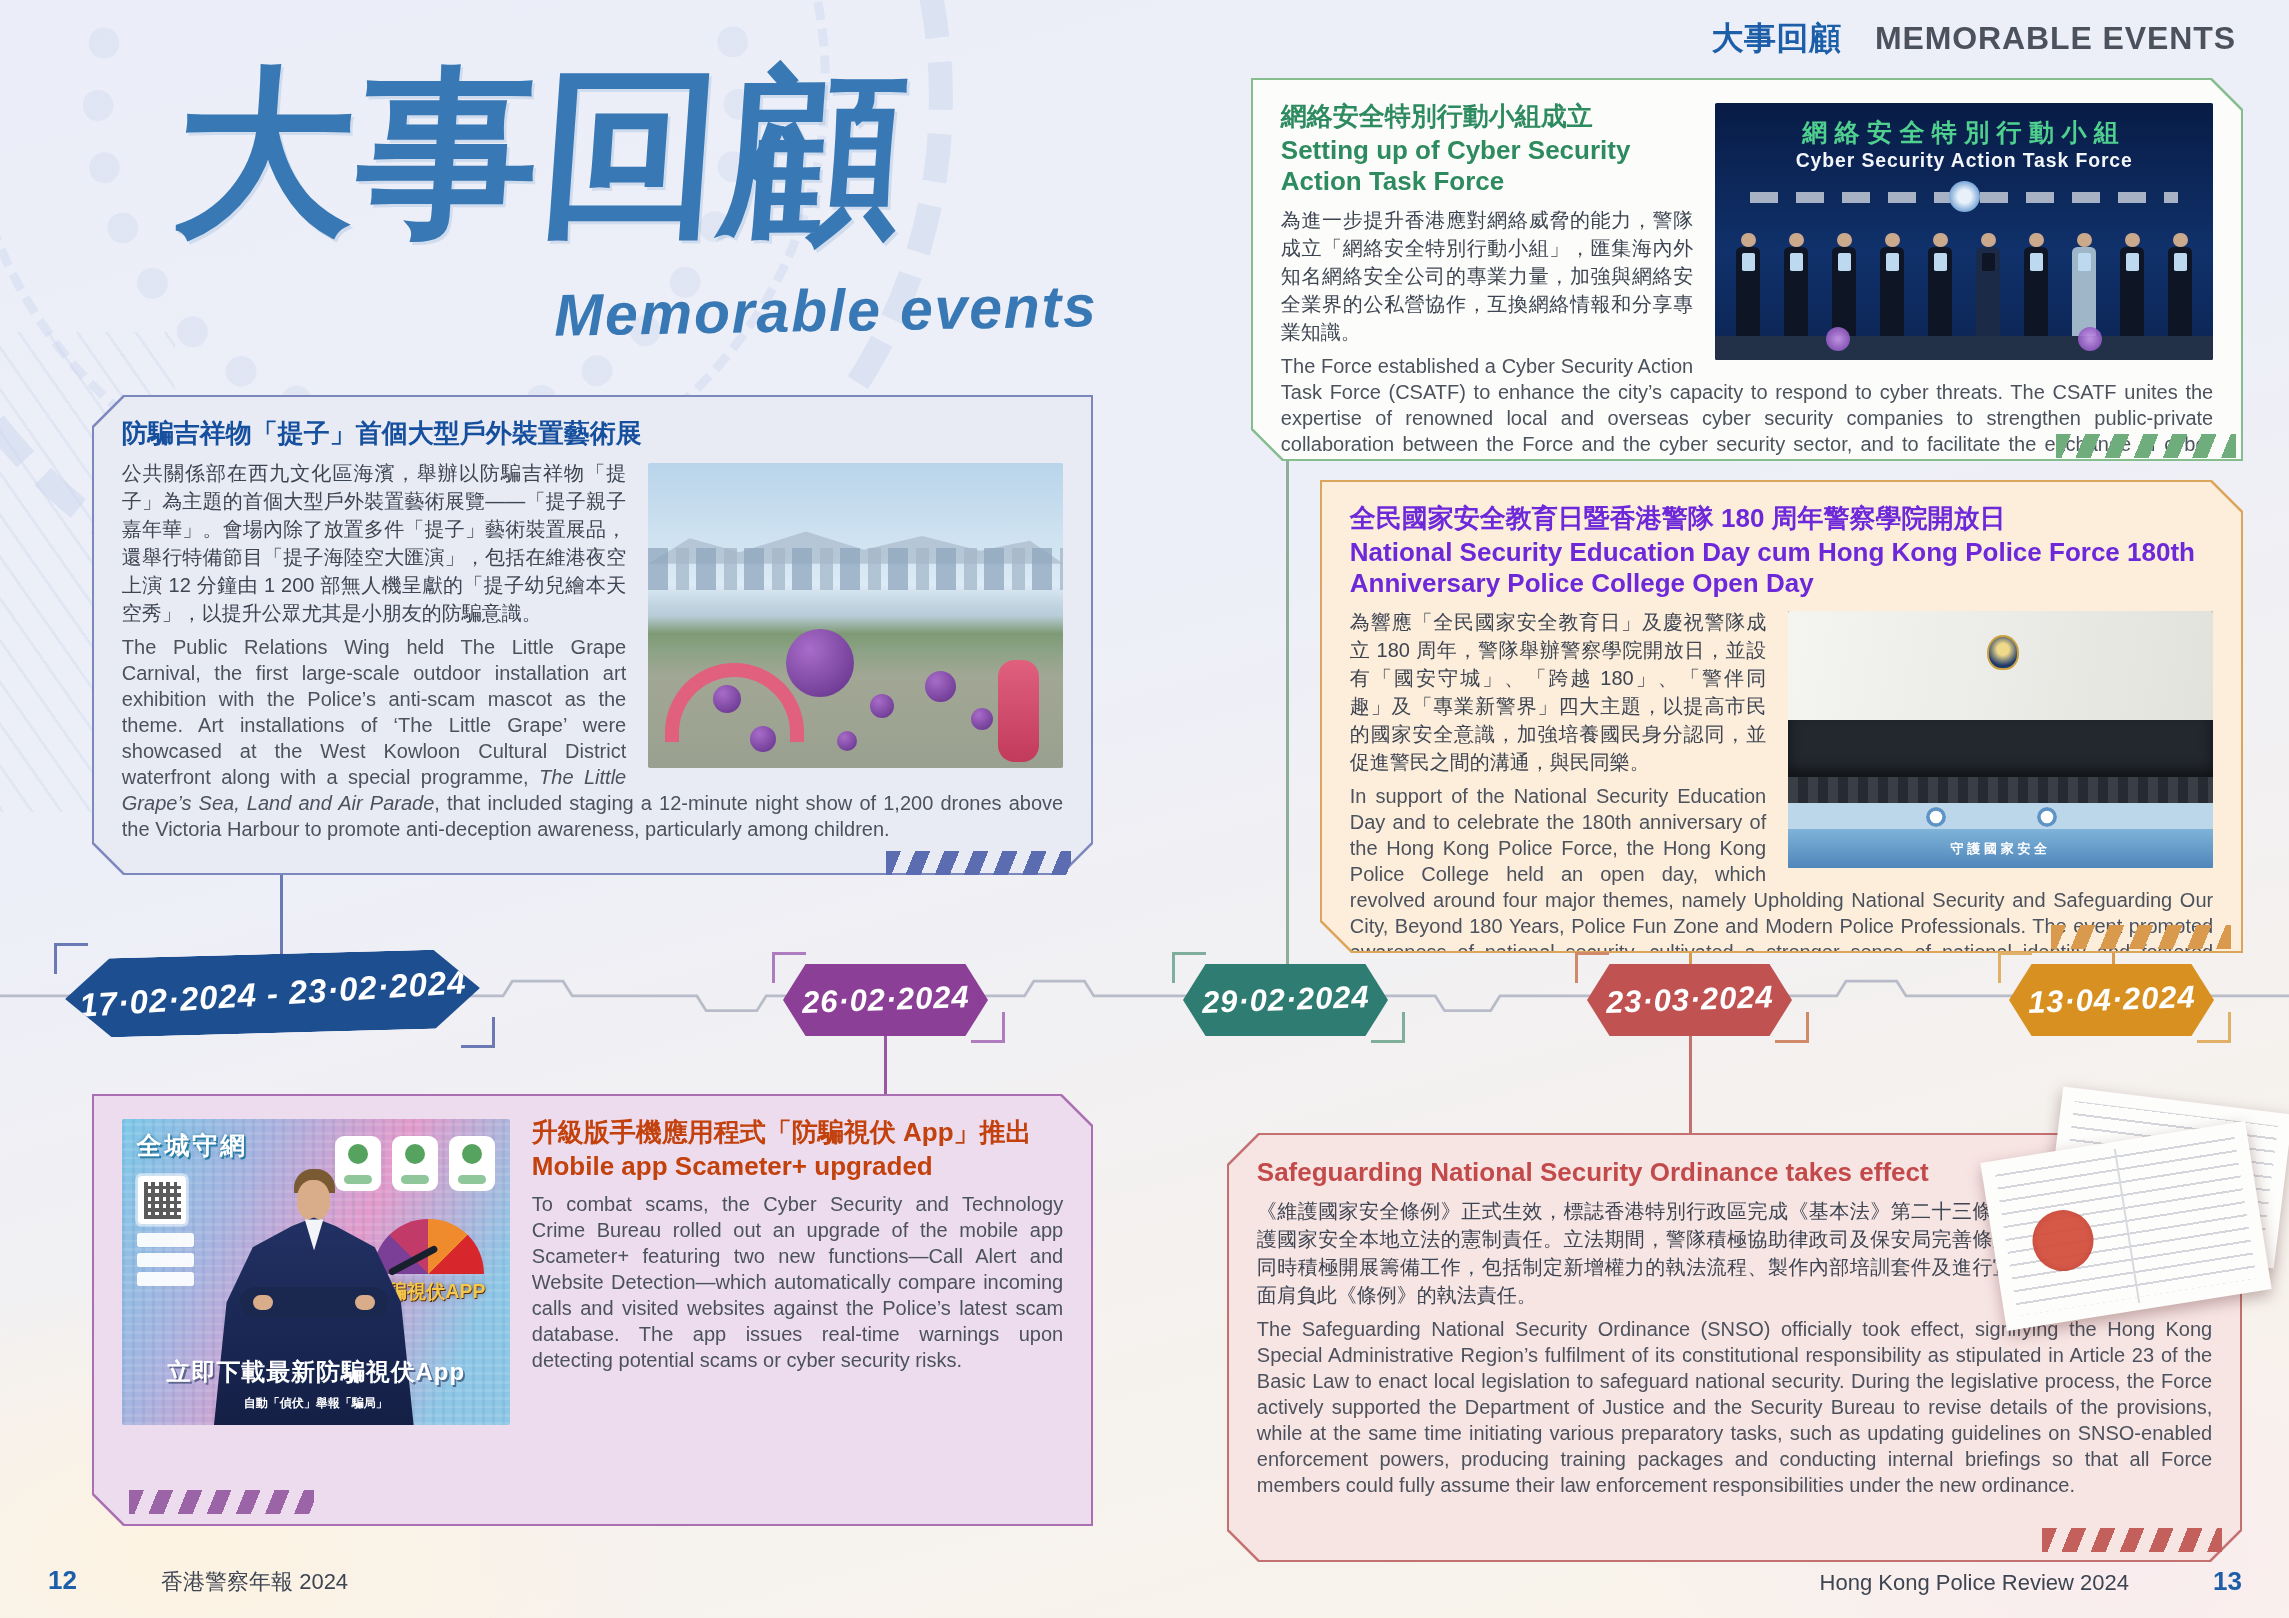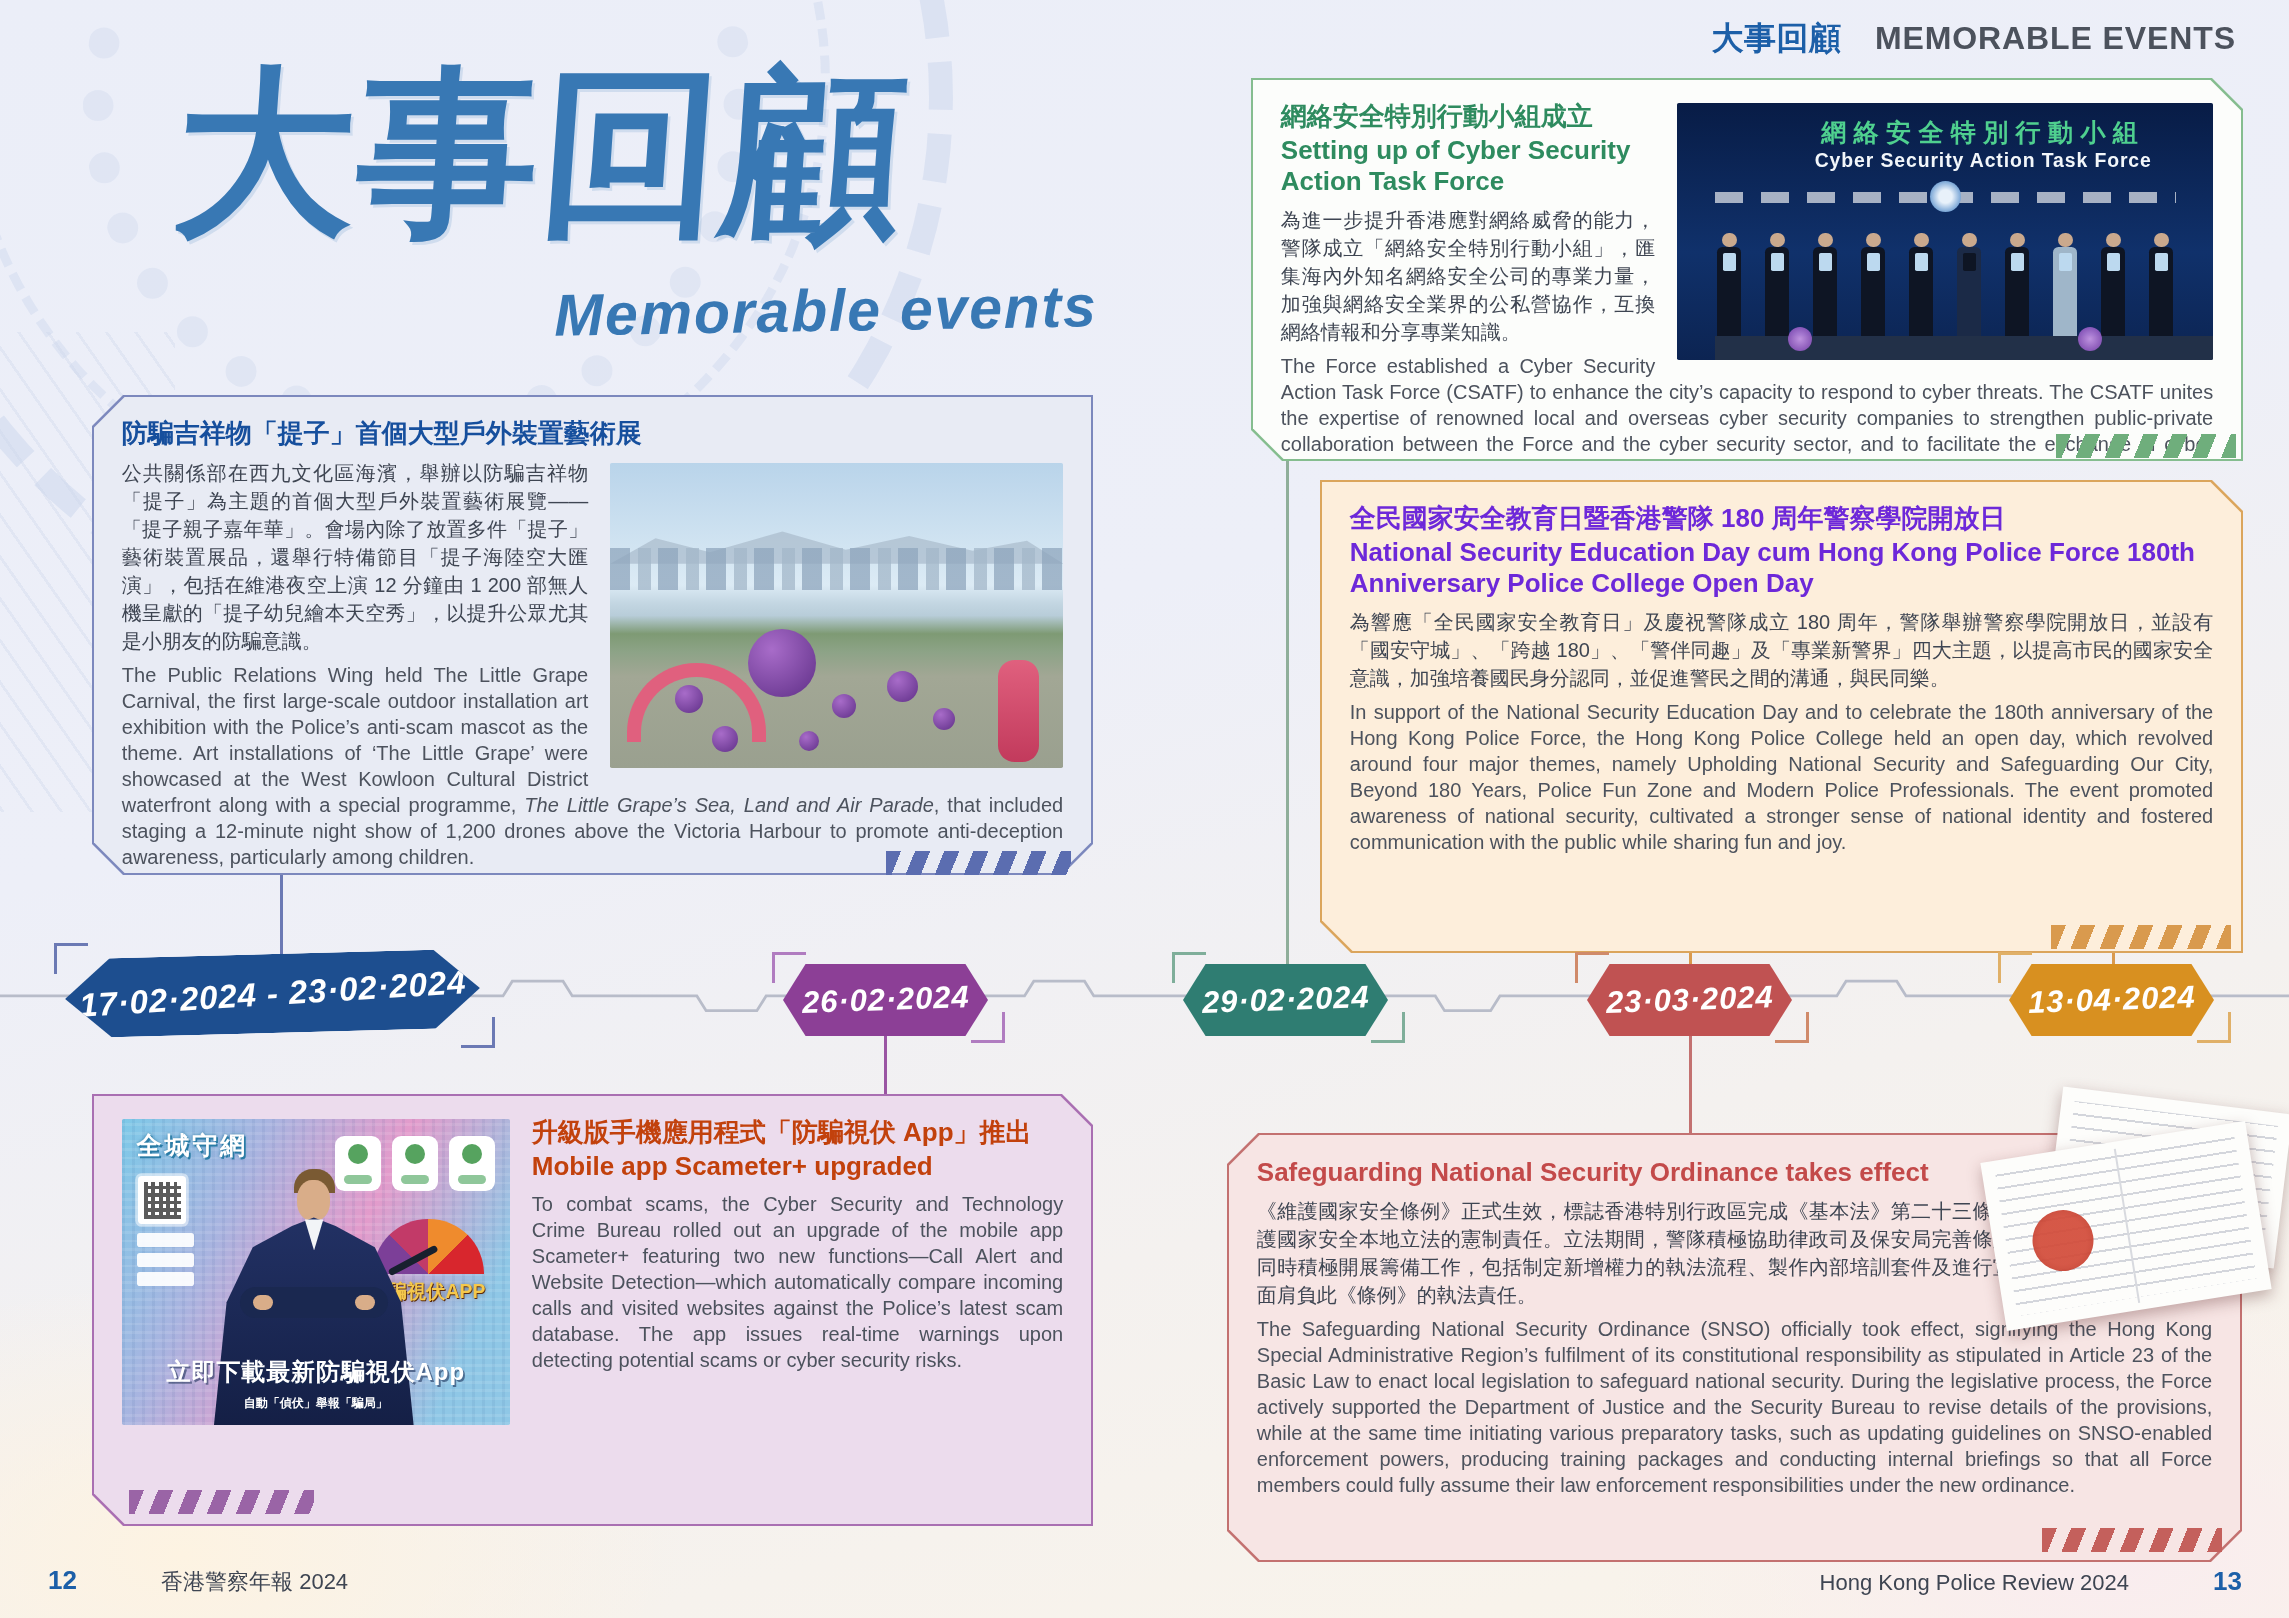--- a/index.html
+++ b/index.html
@@ -44,21 +44,21 @@
   #card-cyber .card-brd{background:#85bd8f;}  #card-cyber .card-in{background:#fcfdfb;}
   #card-cyber .t-zh,#card-cyber .t-en{color:#2e8b5f;}
   #card-open .card-brd{background:#dba55c;}   #card-open .card-in{background:#fdeedb;}
   #card-open .t-zh,#card-open .t-en{color:#6d28d9;}
   #card-scam .card-brd{background:#a96fb2;}   #card-scam .card-in{background:#ecdced;}
   #card-scam .t-zh,#card-scam .t-en{color:#c2410c;}
   #card-snso .card-brd{background:#c37170;}   #card-snso .card-in{background:#f7e5e4;}
   #card-snso .t-zh,#card-snso .t-en{color:#c34a4a;}
   
   .ph{position:relative;overflow:hidden;border-radius:1.8px;}
-  .fl-r{float:right;margin:3.7px 0 9.2px 22px;padding-left:38px;}
+  .fl-r{float:right;margin:3.7px 0 9.2px 22px;}
   .fl-l{float:left;margin:3.7px 22px 9.2px 0;}
   
   .ph-grape{width:415px;height:305px;background:linear-gradient(#b9d4ea 0%,#dcebf5 40%,#c3d6e2 46%,#b8cdd9 50%,#7e9a74 56%,#8da387 62%,#a2a795 70%,#9aa08f 100%);}
   .skyline{position:absolute;left:0;top:85px;width:100%;height:42px;opacity:.75;
     background:repeating-linear-gradient(90deg,#8fa6bd 0 20px,transparent 20px 28px,#a3b7c9 28px 41px,transparent 41px 48px);}
   .mount{position:absolute;left:0;top:55px;width:100%;height:46px;background:#aebfd0;opacity:.8;
     clip-path:polygon(0 100%,10% 45%,22% 75%,38% 30%,52% 70%,66% 40%,80% 72%,92% 50%,100% 100%);}
   .balloon{position:absolute;border-radius:50%;background:radial-gradient(circle at 35% 30%,#a86cc9,#5f2f87);}
   .arch{position:absolute;left:16.6px;bottom:26px;width:111px;height:65px;border:14.8px solid #e0607e;border-bottom:none;border-radius:111px 111px 0 0;}
   .inflat{position:absolute;right:24px;bottom:5.5px;width:41px;height:102px;border-radius:16.6px;background:linear-gradient(#e0607e,#c23a5c);}
@@ -248,20 +248,31 @@
   </div>
   <div class="stripes" style="--sc:#6fae7c;left:2056px;top:434px;width:180px;"></div>
 
   <div class="card" id="card-open" style="left:1320px;top:480px;width:923px;height:473px;">
     <div class="card-brd cut-b"></div>
     <div class="card-in cut-b">
       <div class="card-pad">
         <div class="t-zh">全民國家安全教育日暨香港警隊 180 周年警察學院開放日</div>
         <div class="t-en">National Security Education Day cum Hong Kong Police Force 180th Anniversary Police College Open Day</div>
         <div class="body">
+          <div class="ph ph-police fl-r">
+            <div class="po-roof"></div>
+            <div class="po-crest"></div>
+            <div class="po-dark"></div>
+            <div class="po-crowd"></div>
+            <div class="po-banner">
+              <i style="left:138px;"></i>
+              <i style="left:249px;"></i>
+            </div>
+            <div class="po-podium">守護國家安全</div>
+          </div>
           <div class="zh">為響應「全民國家安全教育日」及慶祝警隊成立 180 周年，警隊舉辦警察學院開放日，並設有「國安守城」、「跨越 180」、「警伴同趣」及「專業新警界」四大主題，以提高市民的國家安全意識，加強培養國民身分認同，並促進警民之間的溝通，與民同樂。</div>
           <div class="en">In support of the National Security Education Day and to celebrate the 180th anniversary of the Hong Kong Police Force, the Hong Kong Police College held an open day, which revolved around four major themes, namely Upholding National Security and Safeguarding Our City, Beyond 180 Years, Police Fun Zone and Modern Police Professionals. The event promoted awareness of national security, cultivated a stronger sense of national identity and fostered communication with the public while sharing fun and joy.</div>
         </div>
       </div>
     </div>
   </div>
   <div class="stripes" style="--sc:#d99a4e;left:2051px;top:925px;width:180px;"></div>
 
   <div class="card" id="card-scam" style="left:92px;top:1094px;width:1001px;height:432px;">
     <div class="card-brd cut-b"></div>

